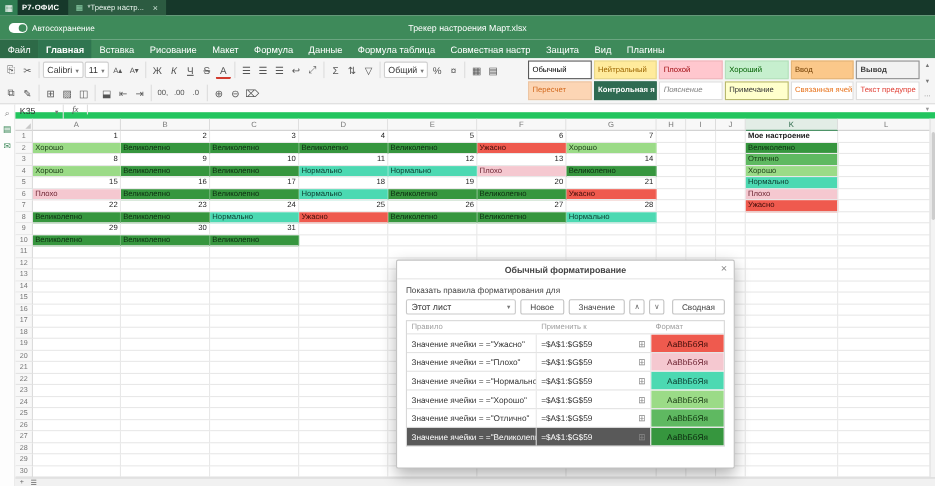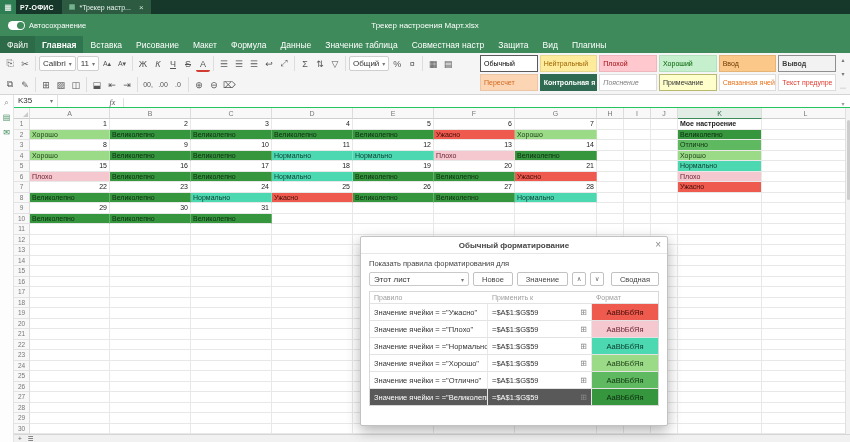--- a/index.html
+++ b/index.html
@@ -54,21 +54,21 @@
                     display:grid; grid-template-columns:repeat(6,1fr); grid-auto-rows:17px;
                     gap:2px 2px; }
   .chip { height:17px; font-size:7px; display:flex; align-items:center; padding:0 3px;
           border:1px solid #e0e0e0; background:#fff; white-space:nowrap; overflow:hidden; }
   .gallery-arrows { position:absolute; top:2px; right:2px; width:10px; height:38px; display:flex;
                     flex-direction:column; justify-content:space-between; align-items:center; }
   .gallery-arrows div { font-size:6px; color:#777; line-height:10px; }
 
   
   .fbar { position:absolute; top:95px; left:14px; right:0; height:13px; background:#fff;
-          border-bottom:1px solid #22c55e; display:flex; align-items:flex-end; font-size:8px;gap:44px; }
+          border-bottom:6px solid #22c55e; display:flex; align-items:flex-start; font-size:8px; }
   .namebox { width:44px; height:13px; display:flex; align-items:center; justify-content:space-between;
              padding:0 4px; border-right:1px solid #e0e0e0; color:#333; }
   .fxlab { width:22px; text-align:center; font-family:"Liberation Serif", serif; font-style:italic;
            color:#555; border-right:1px solid #e0e0e0; }
   .ffield { flex:1; height:13px; }
   .fexpand { width:14px; text-align:center; color:#999; font-size:6px; }
 
   
   .lsidebar { position:absolute; left:0; top:95px; bottom:0; width:14px; background:#fdfdfd;
               border-right:1px solid #e3e3e3; display:flex; flex-direction:column; align-items:center;
@@ -158,21 +158,21 @@
   </div>
 
   <div class="menubar">
       <div class="menu-tab file">Файл</div>
       <div class="menu-tab active">Главная</div>
       <div class="menu-tab">Вставка</div>
       <div class="menu-tab">Рисование</div>
       <div class="menu-tab">Макет</div>
       <div class="menu-tab">Формула</div>
       <div class="menu-tab">Данные</div>
-      <div class="menu-tab">Значение таблица</div>
+      <div class="menu-tab">Формула таблица</div>
       <div class="menu-tab">Совместная настр</div>
       <div class="menu-tab">Защита</div>
       <div class="menu-tab">Вид</div>
       <div class="menu-tab">Плагины</div>
     </div>
 
   <div class="toolbar">
     <div class="trow">
       <div class="tbtn">⎘</div>
       <div class="tbtn">✂</div>

